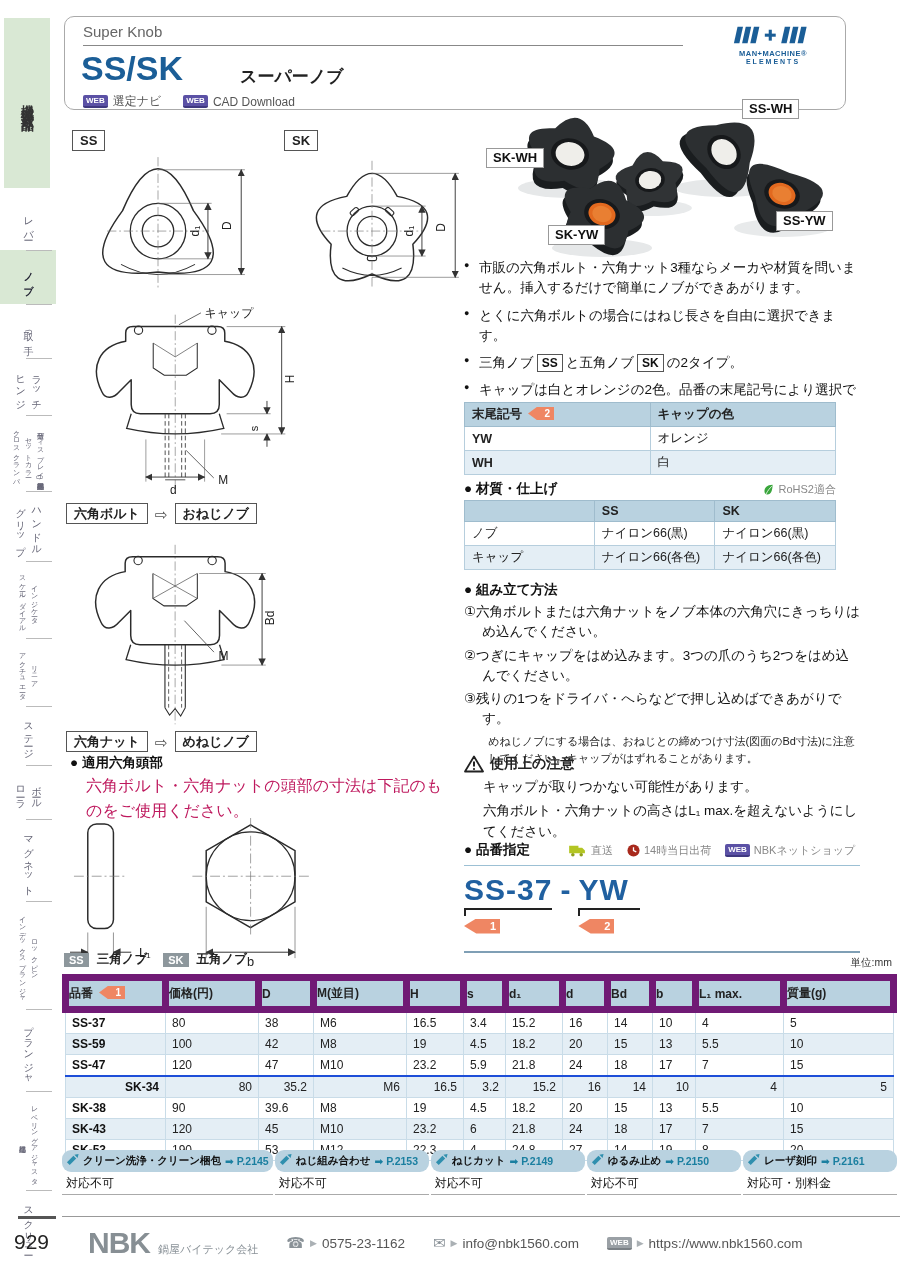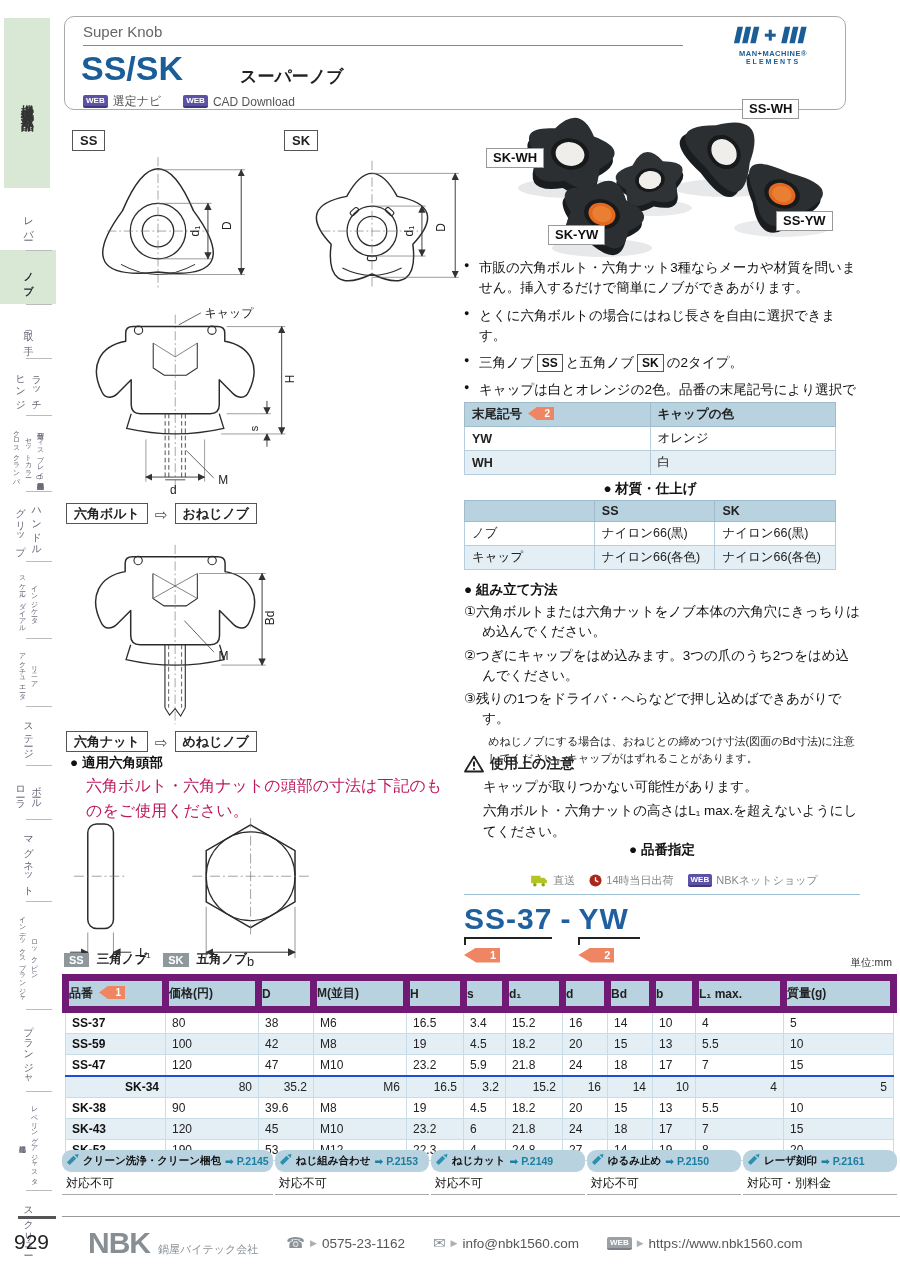--- a/index.html
+++ b/index.html
@@ -61,34 +61,34 @@
   .features li::before{content:"●";position:absolute;left:0;top:1px;font-size:9px;color:#111;}
   .ibox{border:1.5px solid #555;font-weight:bold;padding:0 4px;margin:0 3px;font-size:12px;display:inline-block;line-height:16px;}
 
   
   .stable{position:absolute;border-collapse:collapse;background:#fff;font-size:12.5px;}
   .stable th,.stable td{border:1px solid #b6cedd;padding:3px 7px;text-align:left;font-weight:normal;}
   .stable tr.th-row th{background:#b9d2e0;font-weight:bold;border-color:#9fbccd;}
   .stable td.code{font-weight:bold;}
   .stable tr.alt td{background:#e4eef5;}
 
-  .mat-headrow{position:absolute;left:464px;top:480px;width:372px;display:flex;justify-content:space-between;align-items:center;flex-direction:column;}
+  .mat-headrow{position:absolute;left:464px;top:480px;width:372px;display:flex;justify-content:space-between;align-items:center;}
   .rohs{display:flex;align-items:center;gap:4px;font-size:11px;color:#888;}
 
   
   .assembly{position:absolute;left:464px;top:581px;width:398px;}
   .assembly .steps p{margin:3px 0;font-size:13.5px;line-height:1.5;text-indent:-1.35em;padding-left:1.35em;color:#111;}
   .assembly .note{margin-top:2px;font-size:11px;line-height:1.55;padding-left:2.2em;color:#222;}
   .caution{position:absolute;left:464px;top:755px;width:398px;}
   .caution .chead{display:flex;align-items:center;gap:6px;font-size:14px;font-weight:bold;}
   .caution p{margin:4px 0 0;font-size:13.5px;line-height:1.5;padding-left:1.4em;color:#111;}
 
   
   .ordering{position:absolute;left:464px;top:841px;width:396px;}
-  .ord-row{display:flex;align-items:center;gap:14px;border-bottom:1px solid #9cc0d4;padding-bottom:6px;flex-direction:column;}
+  .ord-row{display:flex;align-items:center;gap:14px;border-bottom:1px solid #9cc0d4;padding-bottom:6px;}
   .ord-tags{display:flex;align-items:center;gap:14px;margin-left:24px;}
   .ord-tag{display:flex;align-items:center;gap:4px;font-size:11px;color:#888;}
   .pn-row{display:flex;align-items:flex-start;gap:8px;margin-top:8px;}
   .pn-text{font-size:30px;font-weight:bold;color:#2060a0;letter-spacing:1px;line-height:1.05;}
   .pn-dash{font-size:30px;font-weight:bold;color:#2060a0;line-height:1.05;}
   .pn-line{border-top:2px solid #222;border-left:2px solid #222;height:6px;margin-top:2px;}
   .ord-rule{border-top:2px solid #7f9fb5;margin-top:16px;width:396px;}
   .obadge{display:inline-flex;align-items:center;justify-content:flex-end;padding:0 4px 0 10px;height:13px;
           background:#ef8663;color:#fff;font-size:10px;font-weight:bold;
           clip-path:polygon(0 50%,34% 0,100% 0,100% 100%,34% 100%);min-width:26px;box-sizing:border-box;

